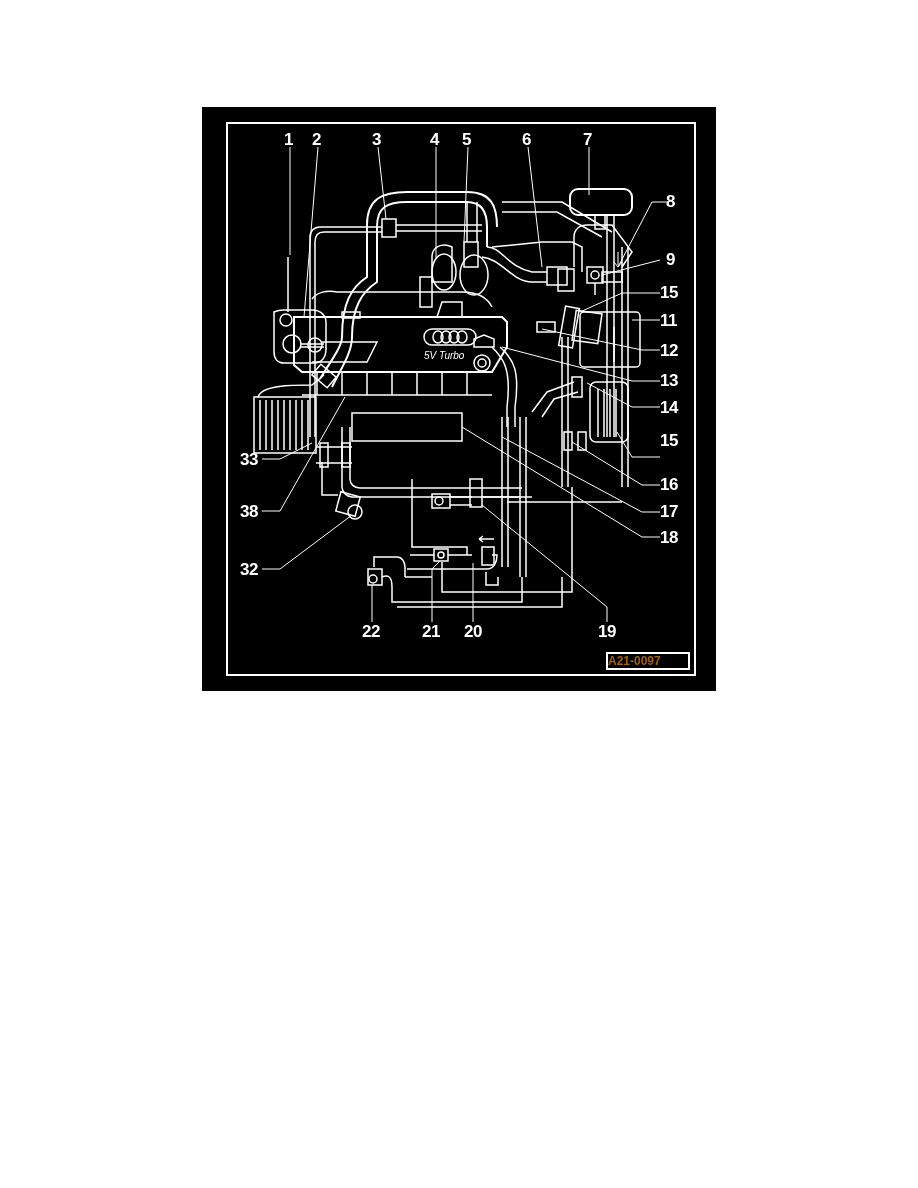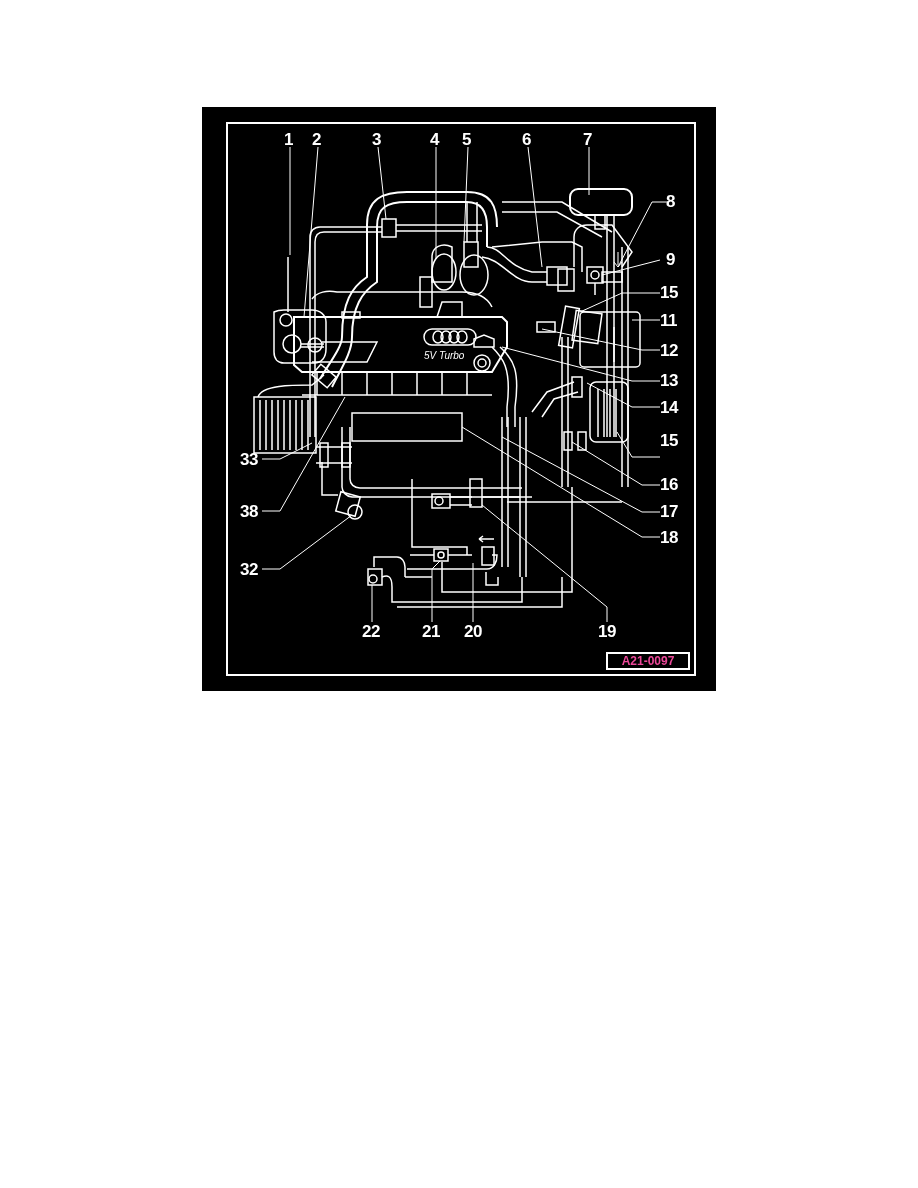--- a/index.html
+++ b/index.html
@@ -5,22 +5,22 @@
   html, body { margin:0; padding:0; background:#ffffff; }
   body { width:918px; height:1188px; position:relative; overflow:hidden;
          font-family:"Liberation Sans", sans-serif; }
   #panel { position:absolute; left:202px; top:107px; width:514px; height:584px; background:#000; }
   #frame { position:absolute; left:24px; top:15px; width:470px; height:554px;
            border:2px solid #fff; box-sizing:border-box; }
   svg.art { position:absolute; left:0; top:0; }
   .lbl { position:absolute; color:#fff; font-weight:bold; font-size:17px; line-height:17px;
          letter-spacing:-0.5px; }
   #refbox { position:absolute; left:404px; top:545px; width:84px; height:18px;
-            border:2px solid #fff; box-sizing:border-box; color:#ec4899; font-size:12px;
-            font-weight:bold; text-align:center; line-height:14px; }
+            border:2px solid #fff; box-sizing:border-box; color:#a16207; font-size:12px;
+            font-weight:bold; text-align:left; line-height:14px; }
 </style>
 </head>
 <body>
 
 <div id="panel">
   <div id="frame"></div>
 
   <svg class="art" width="514" height="584" viewBox="0 0 514 584" fill="none" stroke="#fff" stroke-width="1.5">
 
     <path d="M150 230 C150 200 160 185 175 175 L175 120 C175 100 185 95 205 95 L265 95 C280 95 285 105 285 120 L285 140" stroke-width="2"></path>

